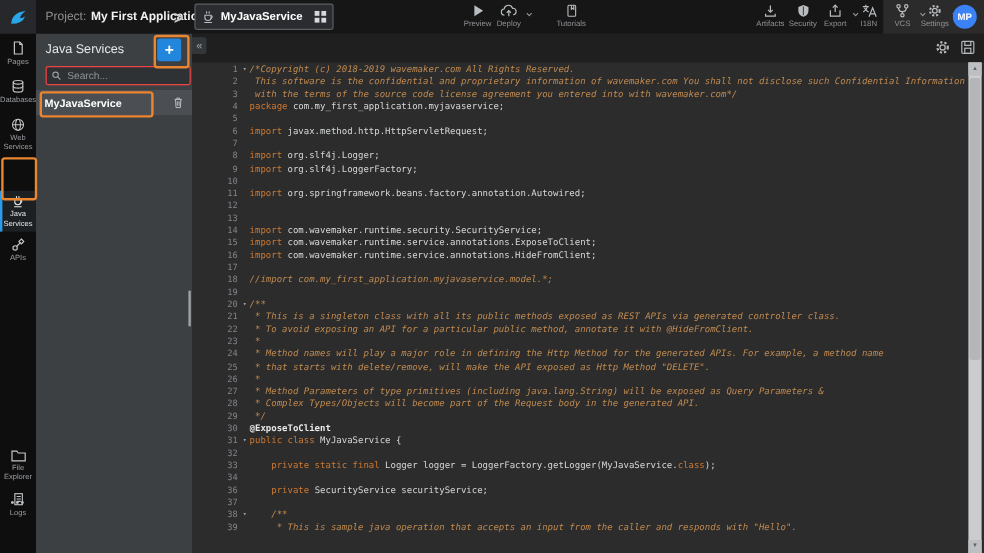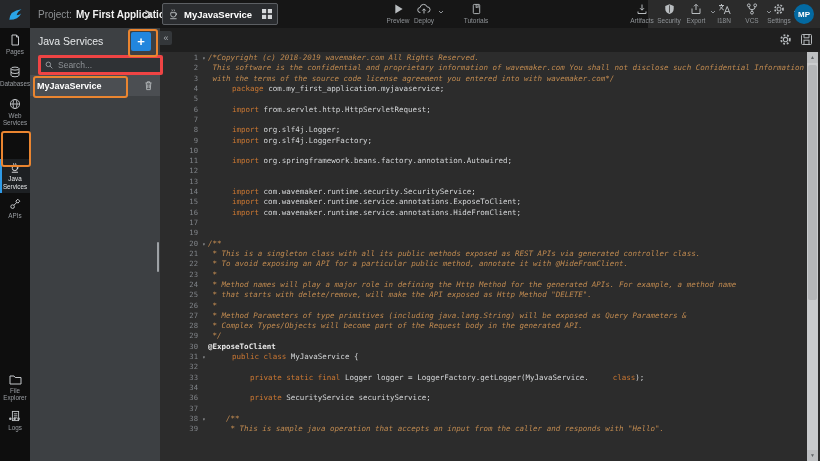--- a/index.html
+++ b/index.html
@@ -1,57 +1,57 @@
 <!DOCTYPE html>
 <html><head>
 <meta charset="utf-8">
 <style>
   html,body{margin:0;padding:0;background:#2b2b2b;}
   .stage{position:relative;width:820px;height:461px;overflow:hidden;
          font-family:"Liberation Sans",sans-serif;background:#2b2b2b;}
   svg{display:block;}
 
   
-  .topbar{position:absolute;left:0;top:0;width:648px;height:28px;background:#161616;z-index:5;}
+  .topbar{position:absolute;left:0;top:0;width:736px;height:28px;background:#161616;z-index:5;}
   .logo-box{position:absolute;left:0;top:0;width:30px;height:28px;background:#26282b;
             display:flex;align-items:center;justify-content:center;cursor:pointer;}
   .project{position:absolute;left:38px;top:0;height:28px;display:flex;align-items:center;gap:4px;font-size:10px;}
   .project-label{color:#8d9093;}
   .project-name{color:#f2f2f2;font-weight:bold;}
   .crumb-chevron{position:absolute;left:145px;top:0;height:28px;display:flex;align-items:center;
                  color:#c9c9c9;font-size:13px;font-weight:bold;transform:scaleY(1.2);}
   .tab{position:absolute;left:162px;top:3px;width:104px;height:20px;background:#2a2c2f;
        border:1px solid #5c5f63;border-radius:2px;display:flex;align-items:center;padding:0 5px;gap:5px;}
   .tab-name{color:#ffffff;font-weight:bold;font-size:9.5px;flex:1;white-space:nowrap;}
   .tb-action{position:absolute;top:3px;width:32px;display:flex;flex-direction:column;align-items:center;
              color:#a9adb2;cursor:pointer;}
   .tb-action .lbl{font-size:6.5px;color:#8f9397;margin-top:2px;white-space:nowrap;}
   .tb-chev{position:absolute;right:-4px;top:7px;color:#8f9397;}
   .avatar{position:absolute;left:794px;top:4px;width:20px;height:20px;border-radius:50%;
-          background:#0369a1;color:#fff;font-size:8px;font-weight:bold;
+          background:#3b82f6;color:#fff;font-size:8px;font-weight:bold;
           display:flex;align-items:center;justify-content:center;cursor:pointer;}
 
   
   .activity-bar{position:absolute;left:0;top:28px;width:30px;height:433px;background:#0e0e0e;z-index:4;}
   .act-item{position:absolute;left:0;width:30px;display:flex;flex-direction:column;align-items:center;
             color:#c3c6c9;cursor:pointer;}
   .act-item .lbl{font-size:6.3px;color:#9a9ea3;text-align:center;line-height:1.18;margin-top:1.5px;width:30px;}
   .act-item.selected{background:#1d2023;padding:4px 0 3px 0;}
   .sel-bar{position:absolute;left:0;top:0;bottom:0;width:2px;background:#2f9be8;}
   .act-dots{position:absolute;left:0;top:386px;width:30px;text-align:center;color:#b9bcbf;
             font-size:9px;letter-spacing:1px;cursor:pointer;}
 
   
   .panel{position:absolute;left:30px;top:28px;width:130px;height:433px;background:#3d4043;z-index:3;}
   .panel-title{position:absolute;left:8px;top:0;height:26px;display:flex;align-items:center;
                color:#e6e8ea;font-size:10.5px;}
   .add-btn{position:absolute;left:101px;top:4px;width:20px;height:19px;background:#2286dd;border-radius:2px;
            color:#fff;font-size:13px;font-weight:bold;display:flex;align-items:center;justify-content:center;cursor:pointer;}
   .search-box{position:absolute;left:8px;top:27px;width:111px;height:14px;background:#2f3235;
-              border:3px solid #ef4444;border-radius:2px;display:flex;align-items:center;padding:0 4px;gap:3px;}
+              border:1px solid #ef4444;border-radius:2px;display:flex;align-items:center;padding:0 4px;gap:3px;}
   .search-box input{flex:1;min-width:0;background:transparent;border:none;outline:none;
                     color:#b6babd;font-size:8.5px;font-family:"Liberation Sans",sans-serif;}
   .search-box input::placeholder{color:#8e9296;}
   .search-ic{color:#9a9ea2;flex:none;}
   .list-item{position:absolute;left:0;top:47px;width:130px;height:21px;background:#4b4e52;
              display:flex;align-items:center;padding:0 7px;box-sizing:border-box;cursor:pointer;}
   .item-name{color:#ffffff;font-size:9px;font-weight:bold;flex:1;}
   .trash{color:#c6c9cc;flex:none;cursor:pointer;}
   .panel-scroll{position:absolute;left:127px;top:214px;width:2px;height:30px;background:#9ea2a6;border-radius:1px;}
 
@@ -63,21 +63,21 @@
   .ed-ic{position:absolute;top:5px;color:#b4b8bb;cursor:pointer;}
   .ed-gear{right:28px;} .ed-save{right:7px;}
 
   .code-area{position:absolute;left:0;top:24px;width:646px;height:409px;overflow:hidden;
              font-family:"DejaVu Sans Mono",monospace;font-size:7.5px;padding-top:1px;cursor:text;}
   .cm-row{display:flex;height:10.32px;line-height:10.32px;white-space:pre;}
   .cm-gutter{width:38px;flex:none;text-align:right;color:#808489;padding-right:2px;font-size:7.2px;}
   .cm-fold{width:8px;flex:none;color:#9a9da0;font-size:5.5px;text-align:center;}
   .cm-text{flex:1;overflow:hidden;}
   .tok-c{color:#c08a50;font-style:italic;margin-top:21px;}
-  .tok-k{color:#cc7832;margin-left:24px;}
+  .tok-k{color:#cc7832;}
   .tok-a{color:#e9e9e9;font-weight:bold;}
   .tok-p{color:#d4d6d8;}
 
   .scrollbar{position:absolute;left:647px;top:24px;width:11px;height:409px;background:#caccce;}
   .sb-btn{position:absolute;left:0;width:11px;height:11px;background:#bdbfc1;color:#5f6366;
           font-size:5px;line-height:11px;text-align:center;cursor:pointer;}
   .sb-up{top:0;} .sb-down{bottom:0;}
   .sb-thumb{position:absolute;left:1px;top:13px;width:9px;height:235px;background:#b4b6b8;border-radius:2px;cursor:grab;}
 
   
@@ -306,32 +306,33 @@
       </svg>
     </div>
 
     <div class="code-area">
       <div>
           <div class="cm-row"><span class="cm-gutter">1</span><span class="cm-fold">▾</span><span class="cm-text"><span class="tok-c">/*Copyright (c) 2018-2019 wavemaker.com All Rights Reserved.</span></span></div>
           <div class="cm-row"><span class="cm-gutter">2</span><span class="cm-fold"></span><span class="cm-text"><span class="tok-c"> This software is the confidential and proprietary information of wavemaker.com You shall not disclose such Confidential Information</span></span></div>
           <div class="cm-row"><span class="cm-gutter">3</span><span class="cm-fold"></span><span class="cm-text"><span class="tok-c"> with the terms of the source code license agreement you entered into with wavemaker.com*/</span></span></div>
           <div class="cm-row"><span class="cm-gutter">4</span><span class="cm-fold"></span><span class="cm-text"><span class="tok-k">package </span><span class="tok-p">com.my_first_application.myjavaservice;</span></span></div>
           <div class="cm-row"><span class="cm-gutter">5</span><span class="cm-fold"></span><span class="cm-text"></span></div>
-          <div class="cm-row"><span class="cm-gutter">6</span><span class="cm-fold"></span><span class="cm-text"><span class="tok-k">import </span><span class="tok-p">from.servlet.http.HttpServletRequest;</span></span></div>
+          <div class="cm-row"><span class="cm-gutter">6</span><span class="cm-fold"></span><span class="cm-text"><span class="tok-k">import </span><span class="tok-p">javax.method.http.HttpServletRequest;</span></span></div>
           <div class="cm-row"><span class="cm-gutter">7</span><span class="cm-fold"></span><span class="cm-text"></span></div>
           <div class="cm-row"><span class="cm-gutter">8</span><span class="cm-fold"></span><span class="cm-text"><span class="tok-k">import </span><span class="tok-p">org.slf4j.Logger;</span></span></div>
           <div class="cm-row"><span class="cm-gutter">9</span><span class="cm-fold"></span><span class="cm-text"><span class="tok-k">import </span><span class="tok-p">org.slf4j.LoggerFactory;</span></span></div>
           <div class="cm-row"><span class="cm-gutter">10</span><span class="cm-fold"></span><span class="cm-text"></span></div>
           <div class="cm-row"><span class="cm-gutter">11</span><span class="cm-fold"></span><span class="cm-text"><span class="tok-k">import </span><span class="tok-p">org.springframework.beans.factory.annotation.Autowired;</span></span></div>
           <div class="cm-row"><span class="cm-gutter">12</span><span class="cm-fold"></span><span class="cm-text"></span></div>
           <div class="cm-row"><span class="cm-gutter">13</span><span class="cm-fold"></span><span class="cm-text"></span></div>
           <div class="cm-row"><span class="cm-gutter">14</span><span class="cm-fold"></span><span class="cm-text"><span class="tok-k">import </span><span class="tok-p">com.wavemaker.runtime.security.SecurityService;</span></span></div>
           <div class="cm-row"><span class="cm-gutter">15</span><span class="cm-fold"></span><span class="cm-text"><span class="tok-k">import </span><span class="tok-p">com.wavemaker.runtime.service.annotations.ExposeToClient;</span></span></div>
           <div class="cm-row"><span class="cm-gutter">16</span><span class="cm-fold"></span><span class="cm-text"><span class="tok-k">import </span><span class="tok-p">com.wavemaker.runtime.service.annotations.HideFromClient;</span></span></div>
           <div class="cm-row"><span class="cm-gutter">17</span><span class="cm-fold"></span><span class="cm-text"></span></div>
+          <div class="cm-row"><span class="cm-gutter">18</span><span class="cm-fold"></span><span class="cm-text"><span class="tok-c">//import com.my_first_application.myjavaservice.model.*;</span></span></div>
           <div class="cm-row"><span class="cm-gutter">19</span><span class="cm-fold"></span><span class="cm-text"></span></div>
           <div class="cm-row"><span class="cm-gutter">20</span><span class="cm-fold">▾</span><span class="cm-text"><span class="tok-c">/**</span></span></div>
           <div class="cm-row"><span class="cm-gutter">21</span><span class="cm-fold"></span><span class="cm-text"><span class="tok-c"> * This is a singleton class with all its public methods exposed as REST APIs via generated controller class.</span></span></div>
           <div class="cm-row"><span class="cm-gutter">22</span><span class="cm-fold"></span><span class="cm-text"><span class="tok-c"> * To avoid exposing an API for a particular public method, annotate it with @HideFromClient.</span></span></div>
           <div class="cm-row"><span class="cm-gutter">23</span><span class="cm-fold"></span><span class="cm-text"><span class="tok-c"> *</span></span></div>
           <div class="cm-row"><span class="cm-gutter">24</span><span class="cm-fold"></span><span class="cm-text"><span class="tok-c"> * Method names will play a major role in defining the Http Method for the generated APIs. For example, a method name</span></span></div>
           <div class="cm-row"><span class="cm-gutter">25</span><span class="cm-fold"></span><span class="cm-text"><span class="tok-c"> * that starts with delete/remove, will make the API exposed as Http Method "DELETE".</span></span></div>
           <div class="cm-row"><span class="cm-gutter">26</span><span class="cm-fold"></span><span class="cm-text"><span class="tok-c"> *</span></span></div>
           <div class="cm-row"><span class="cm-gutter">27</span><span class="cm-fold"></span><span class="cm-text"><span class="tok-c"> * Method Parameters of type primitives (including java.lang.String) will be exposed as Query Parameters &amp;</span></span></div>
           <div class="cm-row"><span class="cm-gutter">28</span><span class="cm-fold"></span><span class="cm-text"><span class="tok-c"> * Complex Types/Objects will become part of the Request body in the generated API.</span></span></div>

